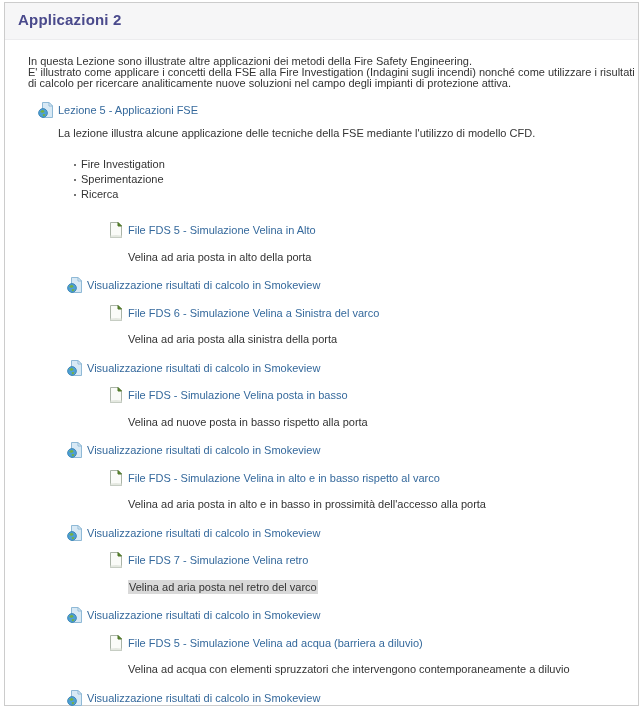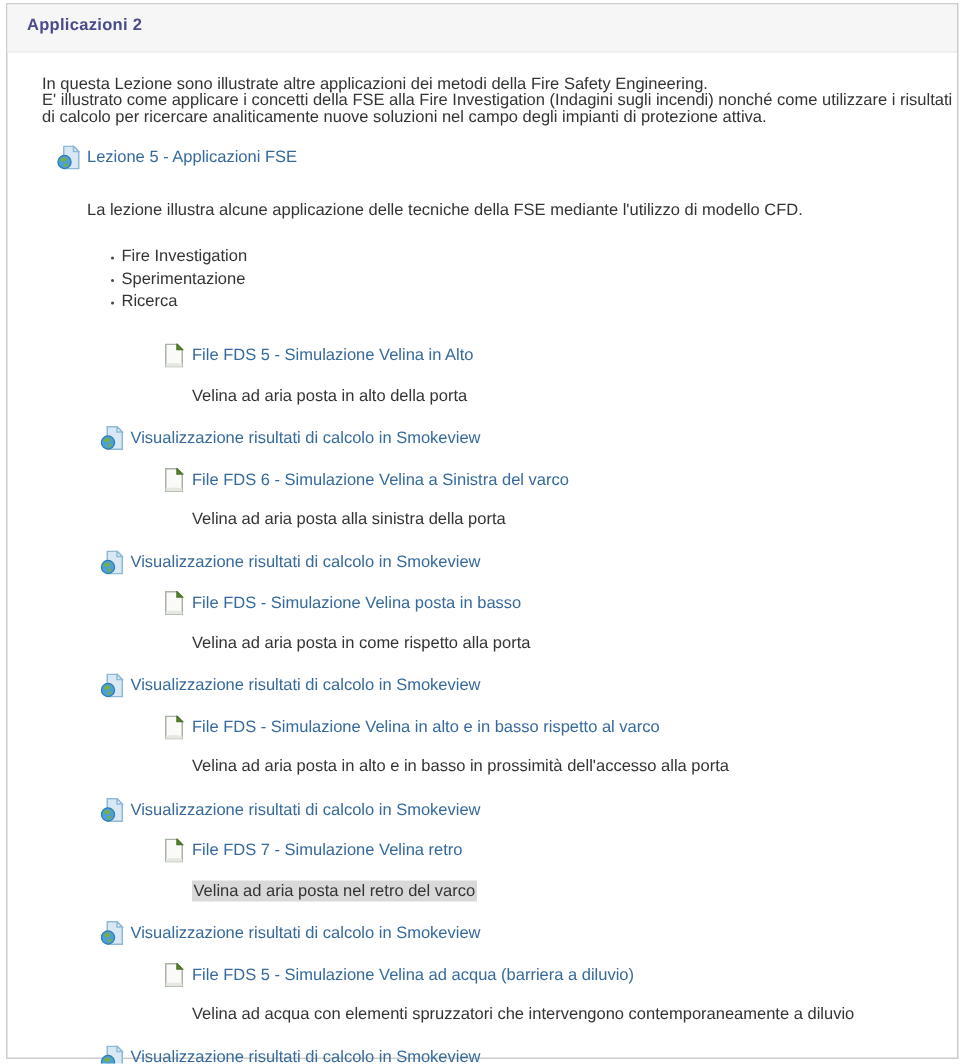--- a/index.html
+++ b/index.html
@@ -14,42 +14,42 @@
     position: absolute; left: 4px; top: 2px; right: 4px; bottom: 3px;
     border: 1px solid #cccccc;
     background: #ffffff;
   }
   .box-header {
     background: #f6f6f7;
     border-bottom: 1px solid #ececee;
     padding: 8px 13px 11px 13px;
   }
   .box-header h2 {
-    font-size: 11px; font-weight: bold;
+    font-size: 15px; font-weight: bold;
     color: var(--title-color, #4a4a8c);
     letter-spacing: 0.2px;
   }
   .box-content { padding: 16px 10px 0 0; }
 
   .intro { margin-left: 23px; line-height: 11px; color: #333; }
   .intro div { white-space: nowrap; }
 
   .row { display: flex; align-items: center; height: 16px; }
   .row .act-icon { width: 16px; height: 16px; margin-right: 4px; flex: 0 0 16px; }
   .row .act-icon svg { display: block; }
   a.act-link {
     color: var(--link-color, #35699c);
     text-decoration: none;
     line-height: 14px;
   }
   .indent-1 { padding-left: 33px; margin-top: 13px; }
   .indent-2 { padding-left: 62px; }
   .indent-3 { padding-left: 103px; }
 
-  .lesson-desc { padding-left: 53px; margin-top: 21px; line-height: 13px; }
+  .lesson-desc { padding-left: 53px; margin-top: 9px; line-height: 13px; }
 
   ul.bullets { list-style: none; margin: 17px 0 0 0; padding-left: 68px; }
   ul.bullets li { position: relative; padding-left: 8px; line-height: 15px; }
   ul.bullets li::before {
     content: ""; position: absolute; left: 1px; top: 7px;
     width: 2px; height: 2px; border-radius: 50%; background: #444;
   }
 
   #activity-list { margin-top: 20px; }
   #activity-list .row { margin-bottom: 11.5px; }
@@ -145,21 +145,21 @@
         <div class="row indent-3">
           <span class="act-icon">
             <svg width="16" height="16" viewBox="0 0 16 16" xmlns="http://www.w3.org/2000/svg">
               <path d="M2.5 0.5 H10 L13.5 4 V15.5 H2.5 Z" fill="#fafbf8" stroke="#a9b3a6"></path>
               <path d="M13.5 15.5 H2.5 V13.5 Q8 12.5 13.5 13.5 Z" fill="#e4e8e0" stroke="none"></path>
               <path d="M10 0.5 L13.5 4 H10 Z" fill="#5d8a2e" stroke="#4c7226"></path>
             </svg>
           </span>
           <a href="#" class="act-link">File FDS - Simulazione Velina posta in basso</a>
         </div>
-        <div class="desc"><span>Velina ad aria posta in come rispetto alla porta</span></div>
+        <div class="desc"><span>Velina ad nuove posta in basso rispetto alla porta</span></div>
         <div class="row indent-2">
           <span class="act-icon">
             <svg width="16" height="16" viewBox="0 0 16 16" xmlns="http://www.w3.org/2000/svg">
               <path d="M4.5 0.5 H11 L14.5 4 V15.5 H4.5 Z" fill="#d8e9f5" stroke="#8fb9d6"></path>
               <path d="M11 0.5 L14.5 4 H11 Z" fill="#eef6fb" stroke="#8fb9d6"></path>
               <circle cx="5" cy="11" r="4.4" fill="#4d9fd6" stroke="#2f7bad" stroke-width="0.8"></circle>
               <path d="M2.2 9.6 Q3.5 7.6 5.5 8.2 Q7 8.7 6.3 10 Q5.5 11 4 10.8 Q2.7 10.6 2.2 9.6 Z" fill="#74b043"></path>
               <path d="M4.7 12.2 Q6.2 11.6 7.5 12.4 Q7 14 5.6 14.4 Q4.5 13.6 4.7 12.2 Z" fill="#74b043"></path>
             </svg>
           </span>

